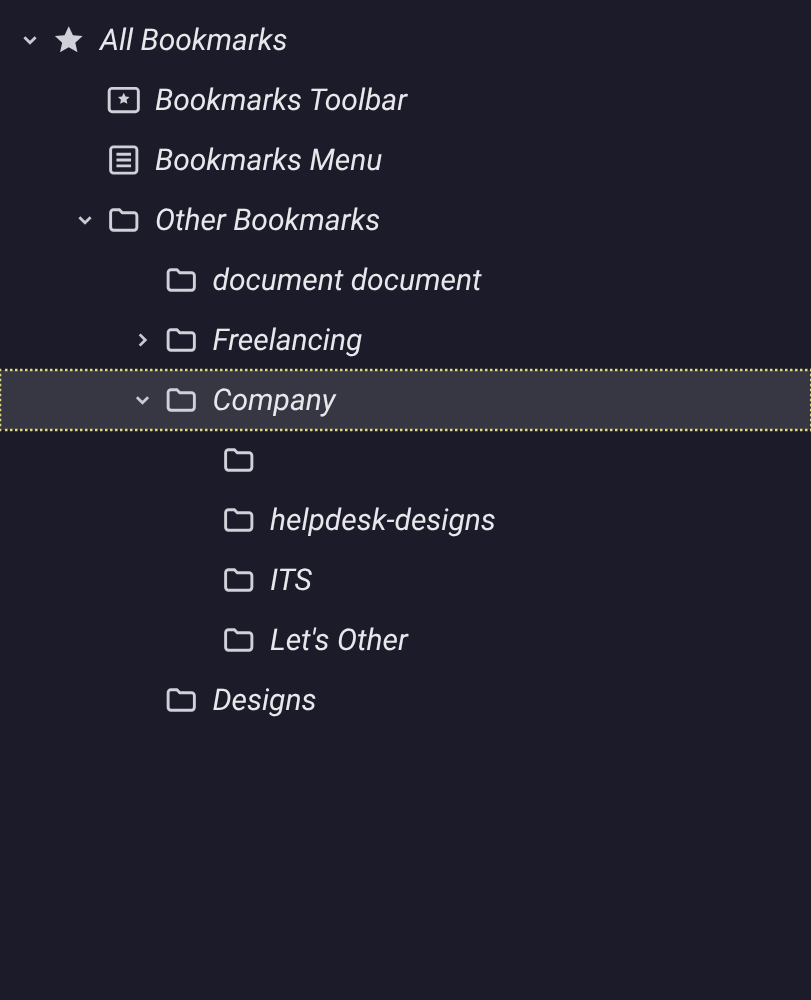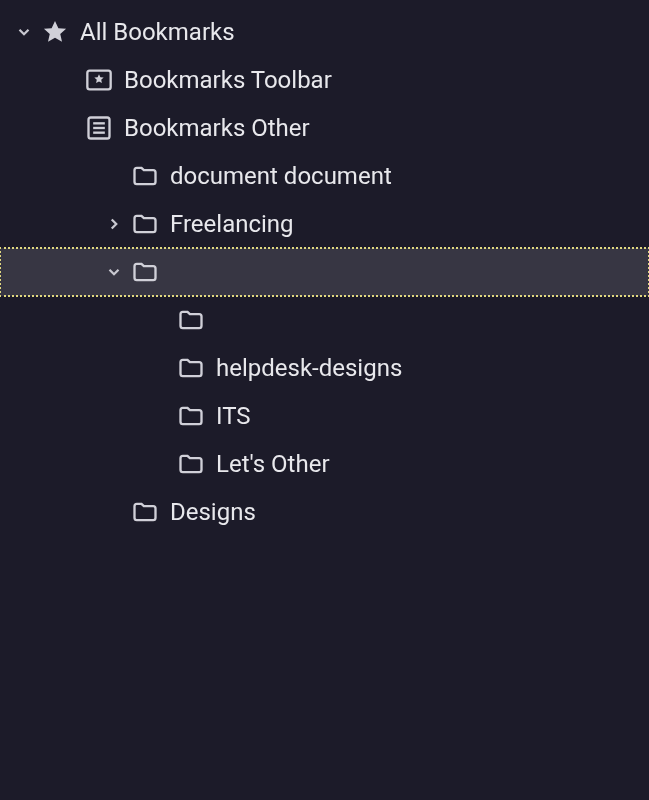--- a/index.html
+++ b/index.html
@@ -5,21 +5,21 @@
     * { margin: 0; padding: 0; box-sizing: border-box; }
     body {
       background: #1c1b29;
       font-family: -apple-system, BlinkMacSystemFont, "Segoe UI", Roboto, sans-serif;
       color: #e8e8ec;
       width: 649px;
       height: 800px;
       overflow: hidden;
       font-size: 24px;
     }
-    .tree { padding: 8px 0; }
+    .tree { padding: 8px 0; font-style: italic; }
     .row {
       display: flex;
       align-items: center;
       height: 48px;
       cursor: pointer;
     }
     .row.selected {
       background: rgba(255,255,255,0.12);
       outline: 2px dotted #e0d880;
       outline-offset: -1px;
@@ -85,23 +85,37 @@
   <div class="row">
     <div class="spacer" style="width:82px"></div>
     <div class="icon">
       <svg viewBox="0 0 24 24" fill="none" stroke="currentColor" stroke-width="2">
           <rect x="3" y="3" width="18" height="18" rx="2"></rect>
           <line x1="7" y1="8" x2="17" y2="8"></line>
           <line x1="7" y1="12" x2="17" y2="12"></line>
           <line x1="7" y1="16" x2="17" y2="16"></line>
         </svg>
     </div>
-    <span class="label">Bookmarks Other</span>
-  </div>
-
+    <span class="label">Bookmarks Menu</span>
+  </div>
+
+  <div class="row">
+    <div class="spacer" style="width:54px"></div>
+    <div class="twisty">
+      <svg viewBox="0 0 16 16" fill="none" stroke="currentColor" stroke-width="2">
+          <path d="M4 6l4 4 4-4"></path>
+        </svg>
+    </div>
+    <div class="icon">
+      <svg viewBox="0 0 24 24" fill="none" stroke="currentColor" stroke-width="2">
+          <path d="M3 7a2 2 0 0 1 2-2h4l2 2h8a2 2 0 0 1 2 2v8a2 2 0 0 1-2 2H5a2 2 0 0 1-2-2V7z"></path>
+        </svg>
+    </div>
+    <span class="label">Other Bookmarks</span>
+  </div>
 
   <div class="row">
     <div class="spacer" style="width:128px"></div>
     <div class="icon">
       <svg viewBox="0 0 24 24" fill="none" stroke="currentColor" stroke-width="2">
           <path d="M3 7a2 2 0 0 1 2-2h4l2 2h8a2 2 0 0 1 2 2v8a2 2 0 0 1-2 2H5a2 2 0 0 1-2-2V7z"></path>
         </svg>
     </div>
     <span class="label">document document</span>
   </div>
@@ -126,20 +140,21 @@
     <div class="twisty">
       <svg viewBox="0 0 16 16" fill="none" stroke="currentColor" stroke-width="2">
           <path d="M4 6l4 4 4-4"></path>
         </svg>
     </div>
     <div class="icon">
       <svg viewBox="0 0 24 24" fill="none" stroke="currentColor" stroke-width="2">
           <path d="M3 7a2 2 0 0 1 2-2h4l2 2h8a2 2 0 0 1 2 2v8a2 2 0 0 1-2 2H5a2 2 0 0 1-2-2V7z"></path>
         </svg>
     </div>
+    <span class="label">Company</span>
   </div>
 
   <div class="row">
     <div class="spacer" style="width:174px"></div>
     <div class="icon">
       <svg viewBox="0 0 24 24" fill="none" stroke="currentColor" stroke-width="2">
           <path d="M3 7a2 2 0 0 1 2-2h4l2 2h8a2 2 0 0 1 2 2v8a2 2 0 0 1-2 2H5a2 2 0 0 1-2-2V7z"></path>
         </svg>
     </div>
   </div>

